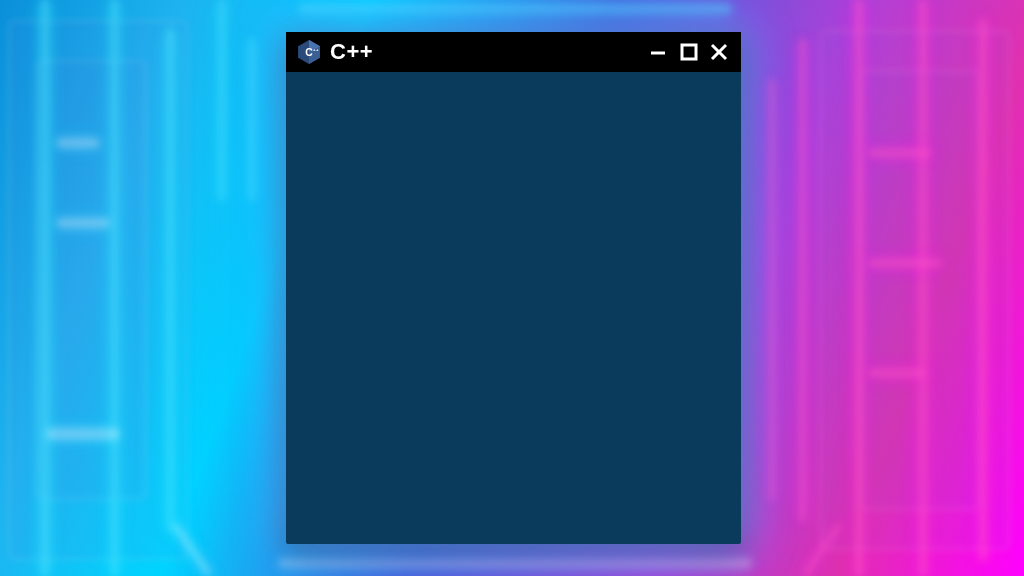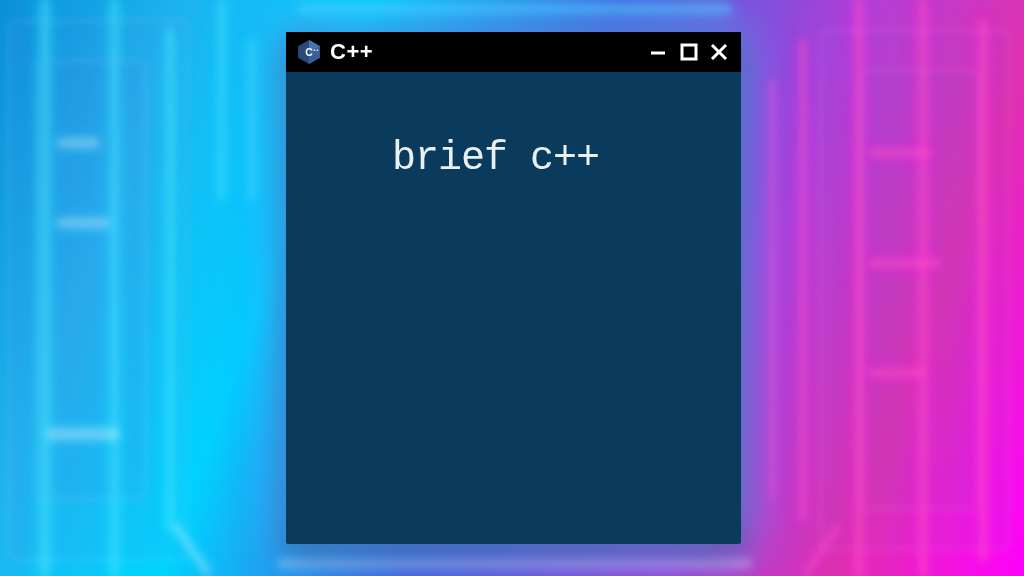--- a/index.html
+++ b/index.html
@@ -169,16 +169,13 @@
           </svg>
       </div>
       <div class="ctrl">
         <svg width="20" height="20" viewBox="0 0 20 20">
             <line x1="3" y1="3" x2="17" y2="17" stroke="#fff" stroke-width="3"></line>
             <line x1="17" y1="3" x2="3" y2="17" stroke="#fff" stroke-width="3"></line>
           </svg>
       </div>
     </div>
   </div>
-  <div class="content">
-    <span>brief c++</span>
-  </div>
 </div>
 
 </body></html>

